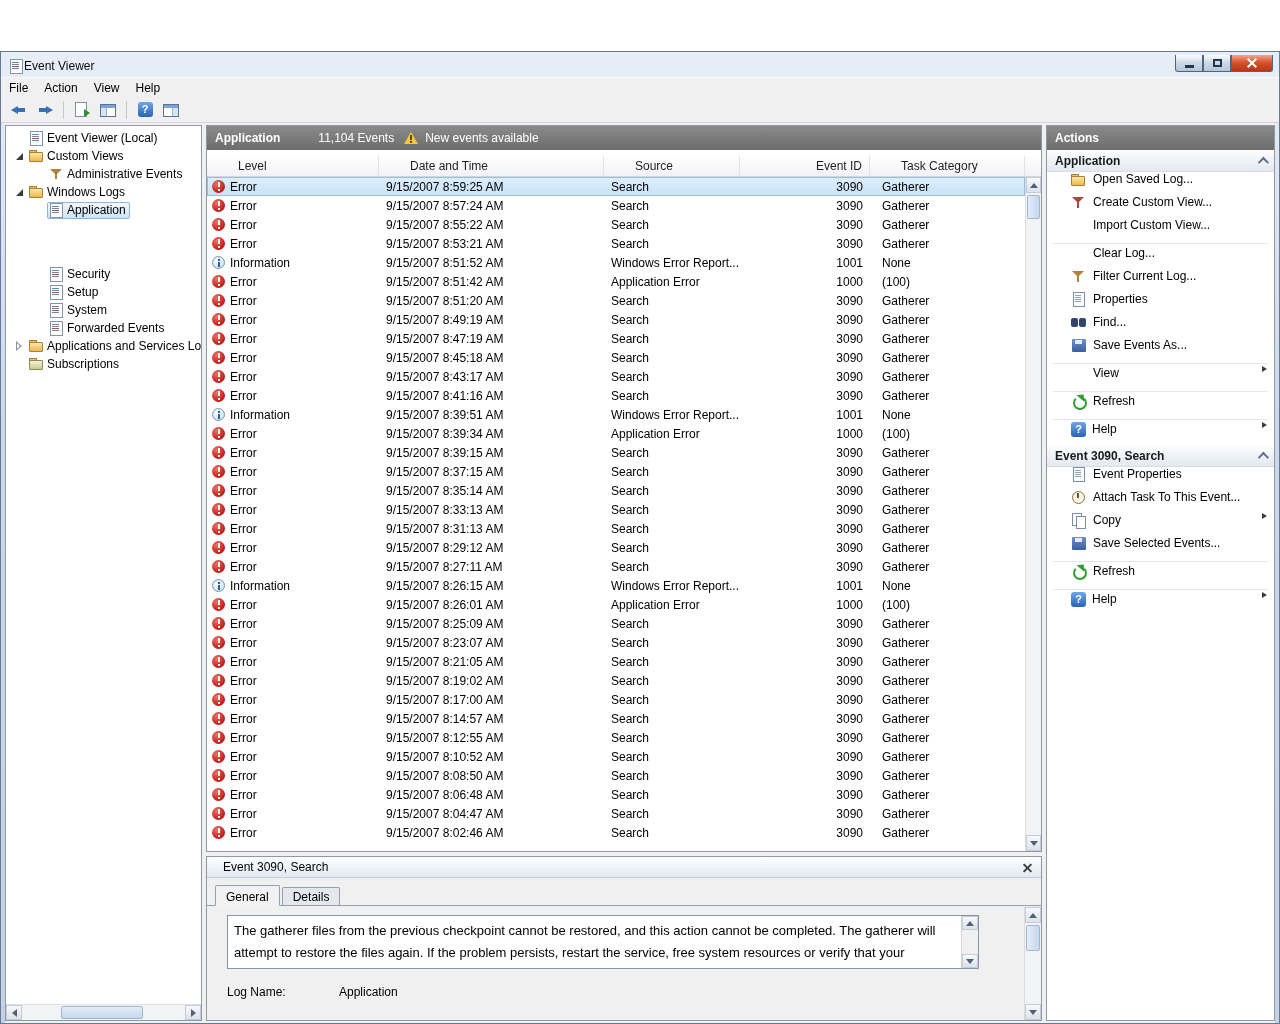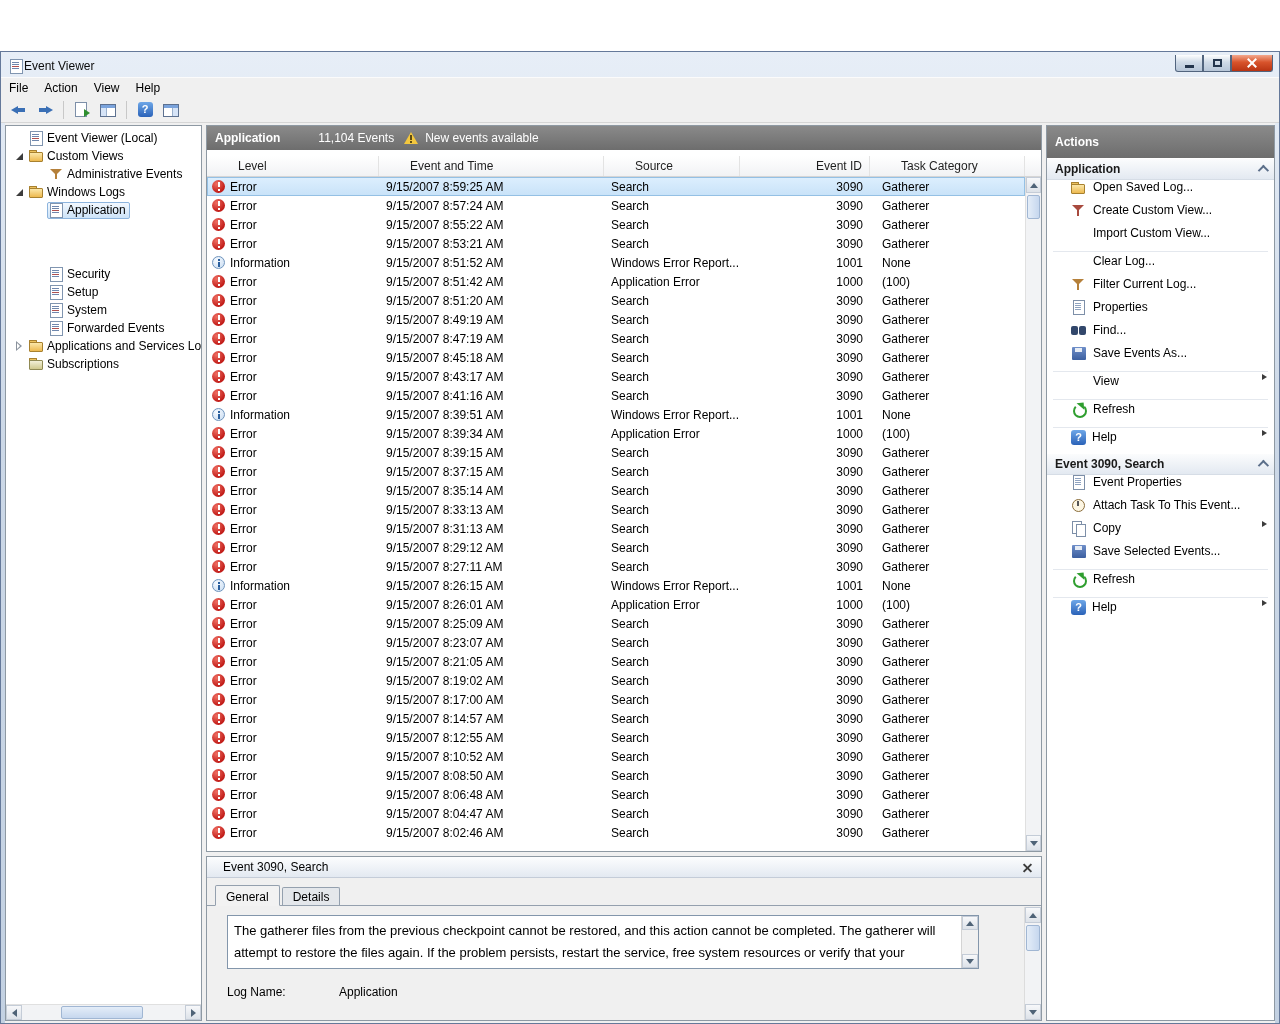--- a/index.html
+++ b/index.html
@@ -127,21 +127,21 @@
   .desc-text { position:absolute; left:6px; right:26px; top:4px; bottom:4px; line-height:22px; font-size:13px; overflow:hidden; }
   .desc-scroll { position:absolute; right:0; top:0; bottom:0; width:17px; background:#f0f0f0; border-left:1px solid #d4d4d4; }
   .dbtn { position:absolute; left:0; right:0; height:14px; background:linear-gradient(#f7f8fa,#dde2e9); border:1px solid #c4ccd7; display:flex; align-items:center; justify-content:center; }
   .dbtn.up { top:0; } .dbtn.down { bottom:0; }
   .pv-field { position:absolute; left:20px; top:78px; display:flex; }
   .pv-label { width:112px; }
   .pv-scroll { position:absolute; right:0; top:50px; bottom:0; width:17px; background:#f2f3f5; border-left:1px solid #dcdcdc; }
   .pv-thumb { top:18px; height:26px; }
 
   
-  .actions-header { height:32px; background:linear-gradient(#8a8a8a,#6d6d6d); color:#fff; font-weight:bold; display:flex; align-items:center; padding-left:8px; }
+  .actions-header { height:24px; background:linear-gradient(#8a8a8a,#6d6d6d); color:#fff; font-weight:bold; display:flex; align-items:center; padding-left:8px; }
   .sec-header { height:22px; background:linear-gradient(#fbfcfd,#e3e9f1); border-top:1px solid #fff; border-bottom:1px solid #d6dde6; display:flex; align-items:center; padding:0 8px; font-weight:bold; color:#1a1a1a; }
   .chev { margin-left:auto; width:8px; height:8px; border-top:2px solid #5c6f8a; border-right:2px solid #5c6f8a; transform:rotate(-45deg) translateY(2px); }
   .action-item { height:23px; display:flex; align-items:flex-start; padding-left:24px; }
   .a-label { white-space:nowrap; overflow:hidden; }
   .a-sep { height:1px; background:#e4e8ee; margin:2px 6px; }
   .subarrow { margin-left:auto; margin-right:7px; width:0; height:0; border-top:3.5px solid transparent; border-bottom:3.5px solid transparent; border-left:5px solid #3c3c3c; }
 
   .aicon { width:16px; height:15px; position:relative; flex:none; margin-right:6px; display:inline-block; }
   .icon-open-folder::before { content:""; position:absolute; left:0; top:2px; width:6px; height:3px; background:#edc25d; border:1px solid #a8812f; border-bottom:none; border-radius:1px 1px 0 0; }
   .icon-open-folder::after  { content:""; position:absolute; left:0; top:4px; right:2px; bottom:1px; background:linear-gradient(#fbe7a9,#edb94f); border:1px solid #a8812f; border-radius:1px; }
@@ -303,21 +303,21 @@
     <div class="center">
       <div class="list-panel">
         <div class="list-header">
           <span class="lh-title">Application</span>
           <span class="lh-count">11,104 Events</span>
           <span class="warn-icon"></span>
           <span class="lh-notice">New events available</span>
         </div>
         <div class="colhead">
             <div class="hcell hc0">Level</div>
-            <div class="hcell hc1">Event and Time</div>
+            <div class="hcell hc1">Date and Time</div>
             <div class="hcell hc2">Source</div>
             <div class="hcell hc3">Event ID</div>
             <div class="hcell hc4">Task Category</div>
             <div class="hcell hfill"></div>
           </div>
         <div class="rows">
             <div class="trow selected">
               <div class="cell c-level">
                 <span class="licon icon-error"></span>
                 <span>Error</span>

